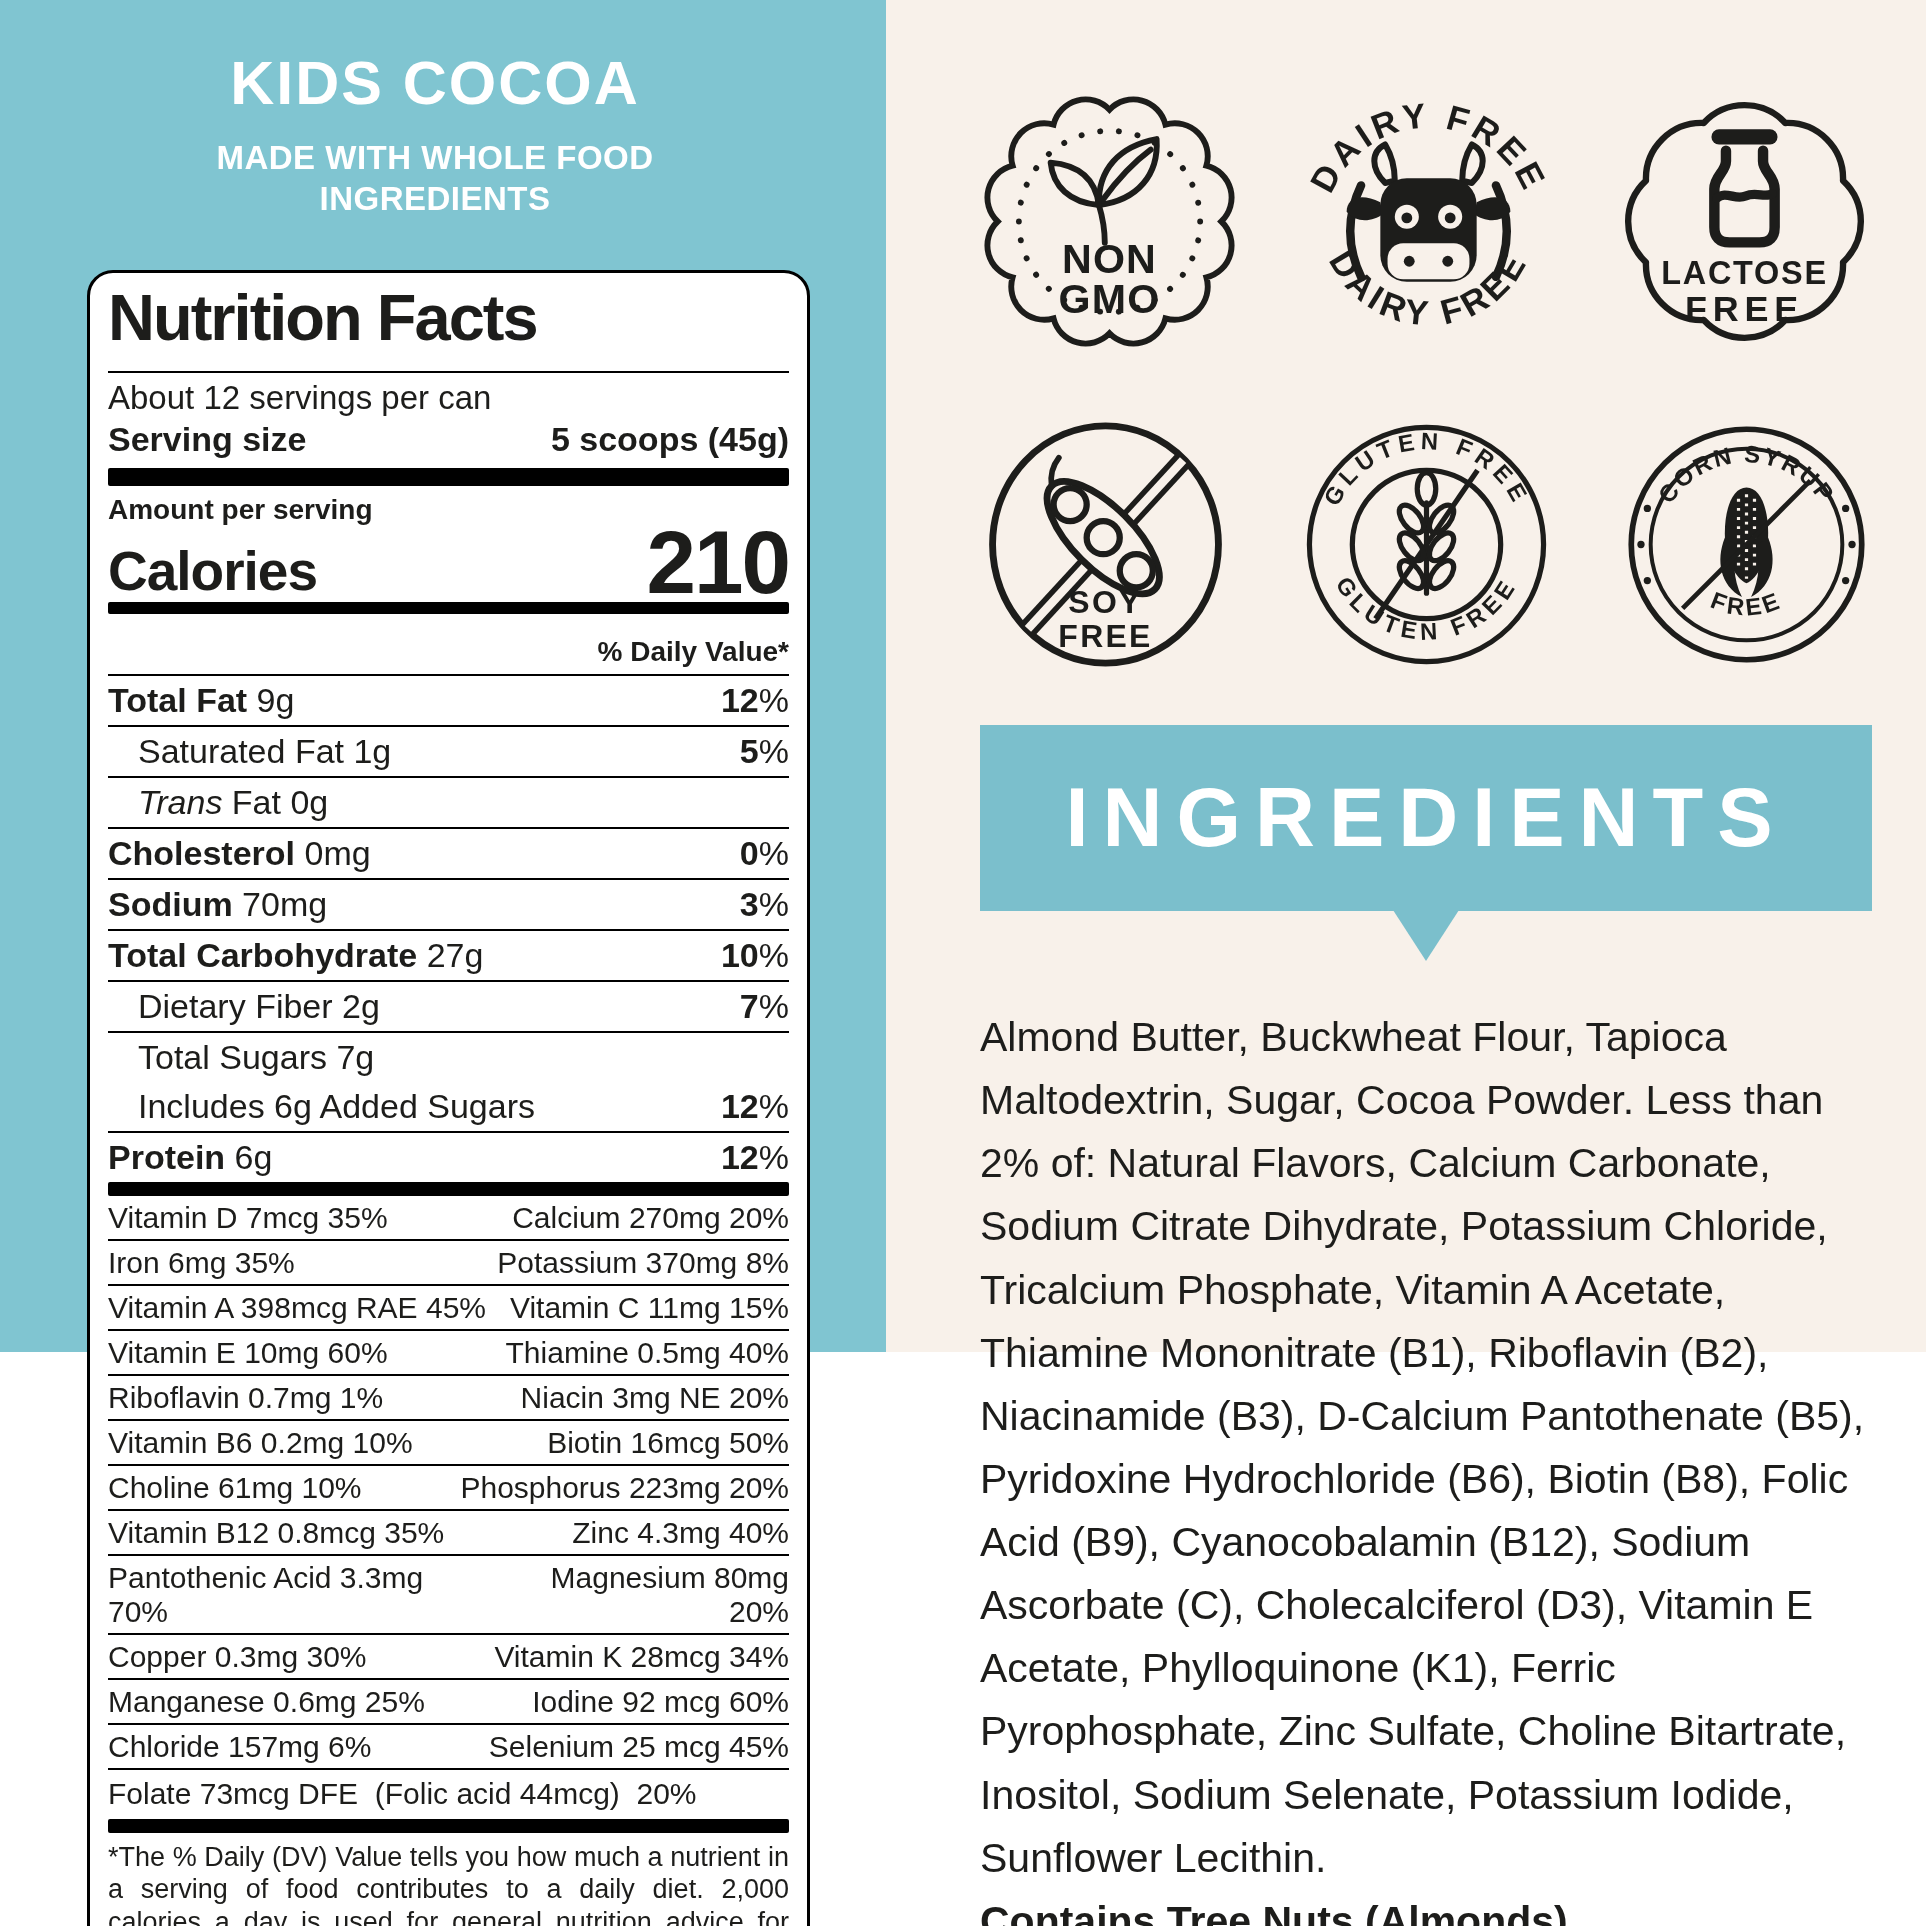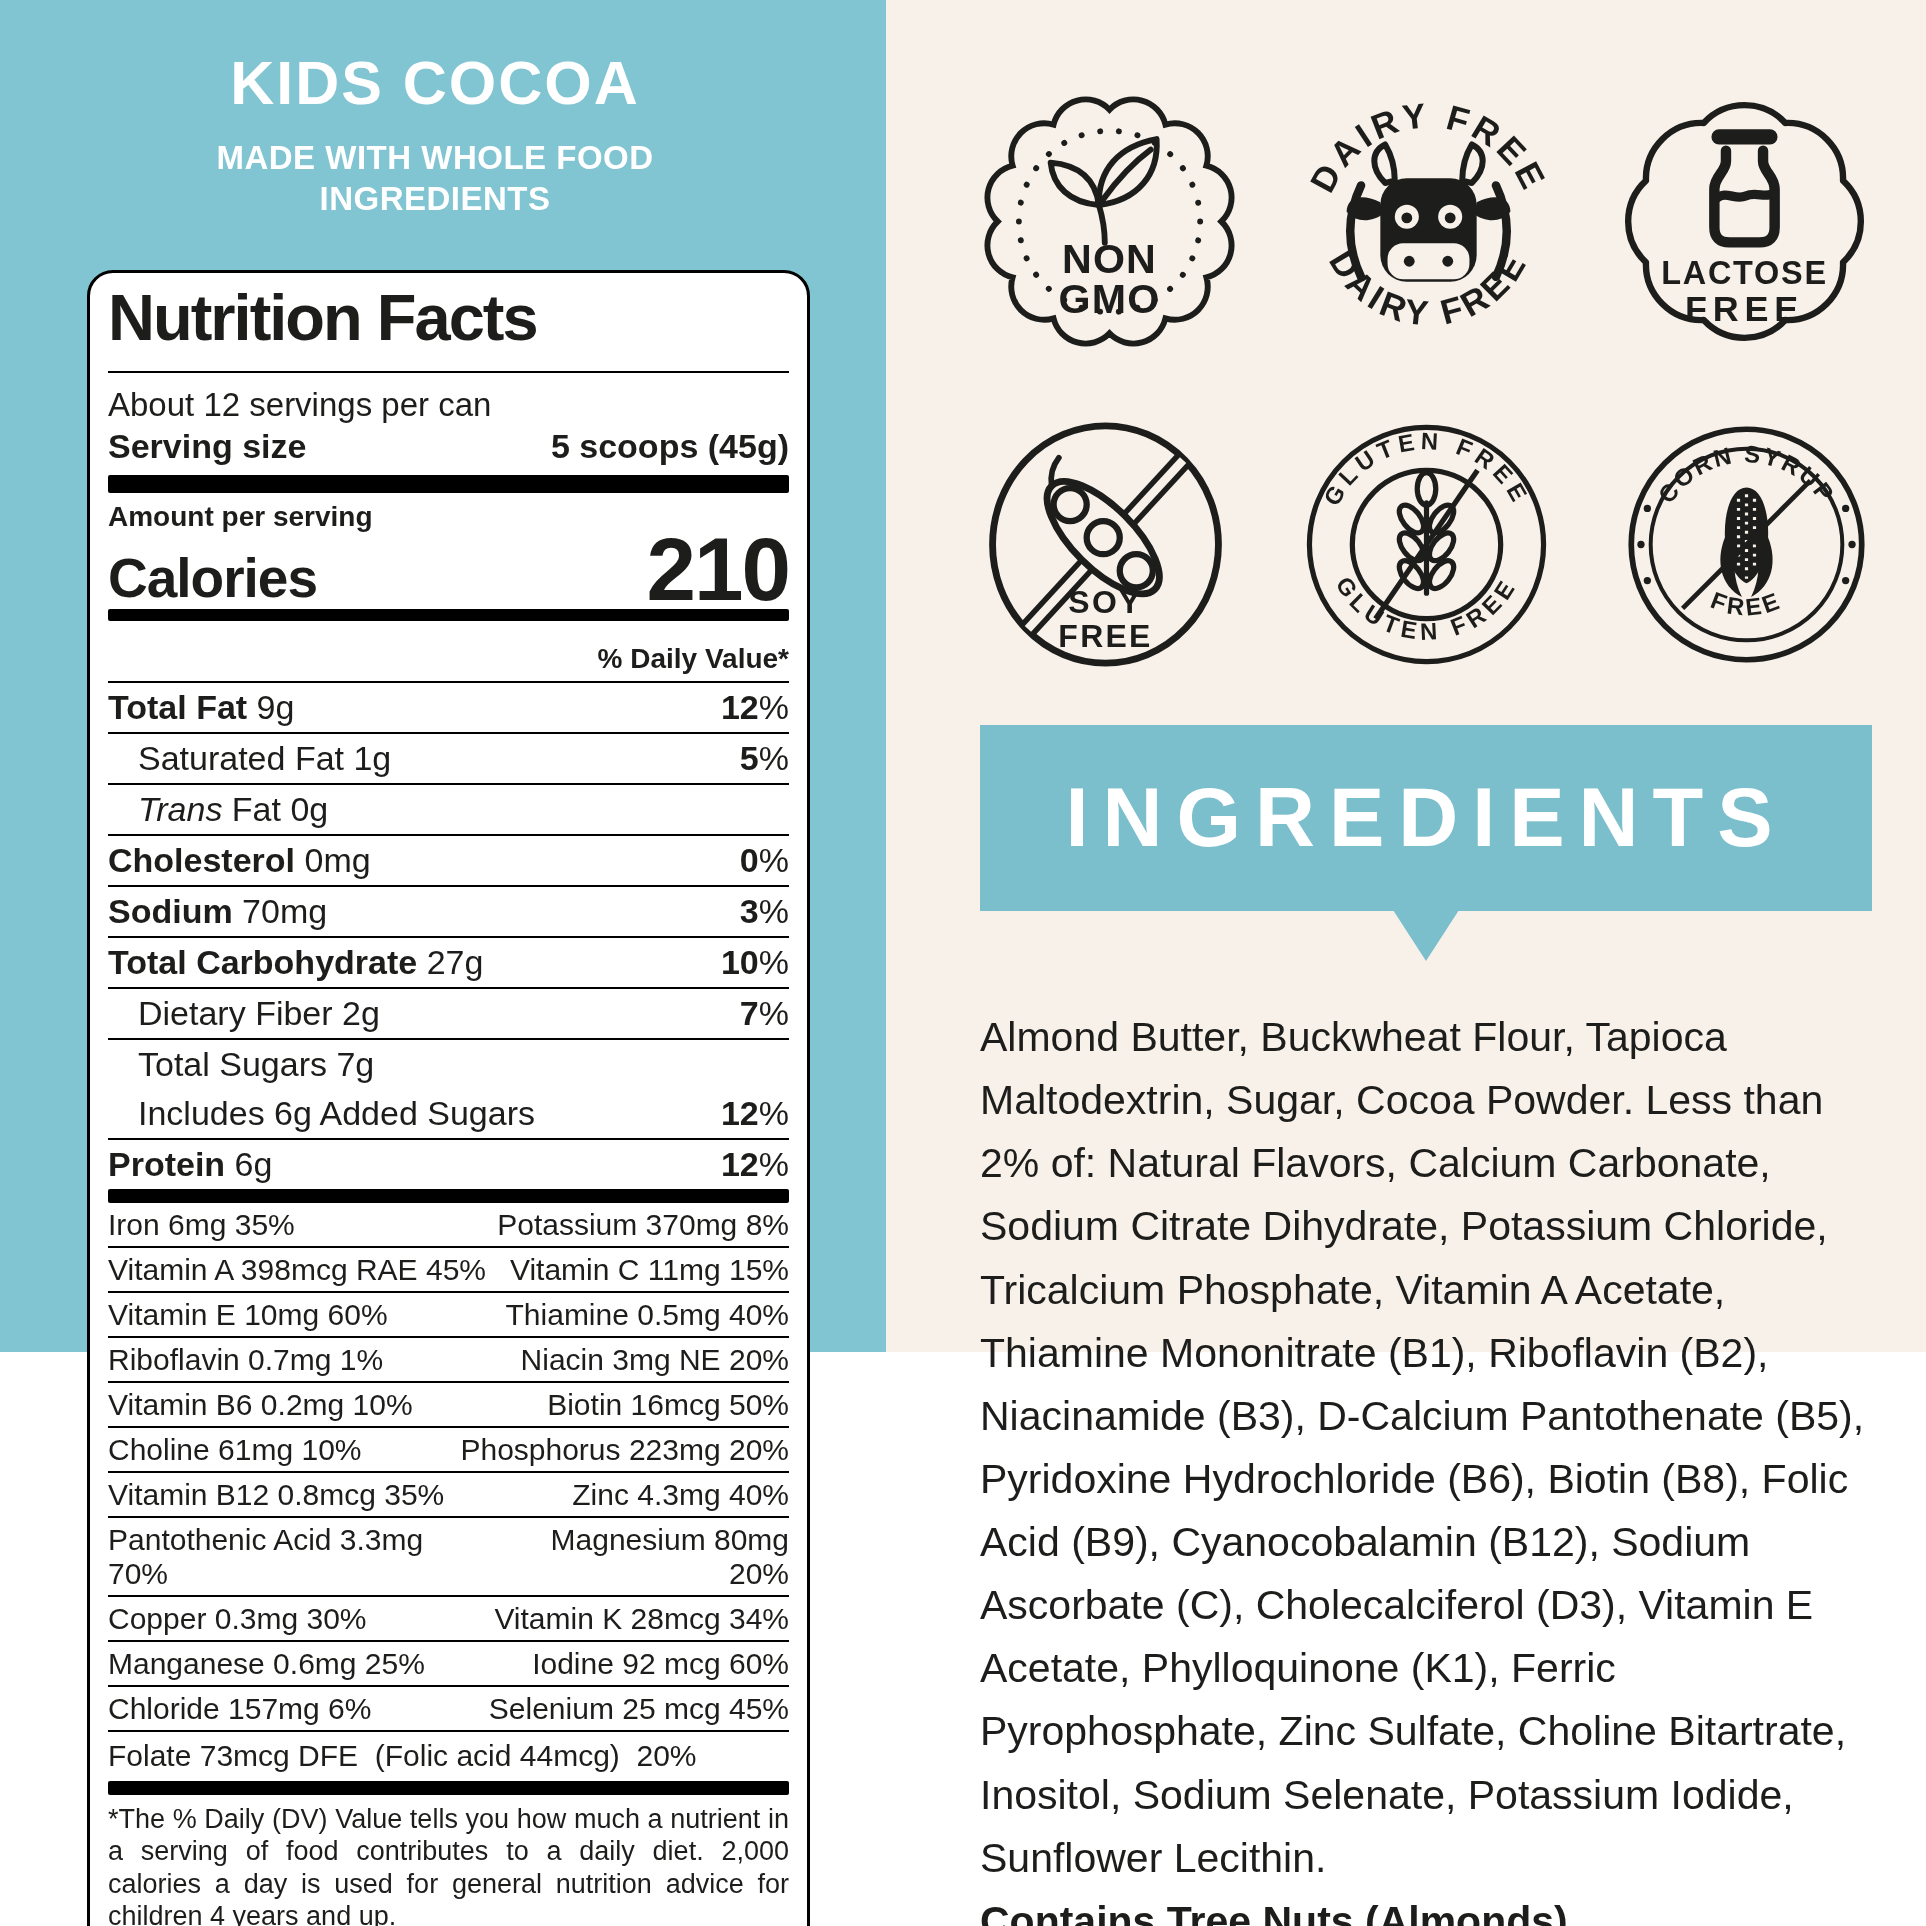--- a/index.html
+++ b/index.html
@@ -10,21 +10,21 @@
   
   .left-panel { width:886px; height:100%; background:#80C5D1; padding-top:48px; }
   .head-wrap { width:752px; margin:0 30px 0 59px; text-align:center; color:#fff; }
   .product-title { font-size:61px; font-weight:800; letter-spacing:2px; margin-bottom:20px; }
   .product-subtitle { font-size:33px; font-weight:700; line-height:1.24; letter-spacing:0.5px; }
 
   .nf-card { width:723px; margin:50px 0 0 87px; background:#fff; border:3px solid #000;
              border-radius:26px; padding:12px 18px 16px; }
   .nf-title { font-size:65px; font-weight:700; letter-spacing:-2px; line-height:1.02;
               border-bottom:2px solid #000; padding-bottom:20px; }
-  .nf-servings { font-size:33px; padding:13px 0 0; }
+  .nf-servings { font-size:33px; padding:6px 0 0; }
   .nf-serving-row { display:flex; font-size:34px; font-weight:700; padding:3px 0 9px; }
   .nf-serving-row .v { margin-left:auto; }
   .bar { background:#000; height:18px; border-radius:2px; }
   .bar.md { height:12px; margin-top:3px; }
   .bar.sm { height:14px; }
   .nf-amount { font-size:28px; font-weight:700; padding-top:8px; }
   .nf-cal-row { display:flex; align-items:flex-end; }
   .nf-cal-row .cal { font-size:55px; font-weight:700; letter-spacing:-1px; line-height:1; }
   .nf-cal-row .val { margin-left:auto; font-size:89px; font-weight:700; line-height:.82; letter-spacing:-2px; }
   .nf-dvh { font-size:28px; font-weight:700; text-align:right; padding:22px 0 6px; border-bottom:2px solid #000; }
@@ -124,20 +124,24 @@
         <span class="nm ind"><span>Includes 6g Added Sugars</span></span>
         <span class="dv"><b>12</b><span class="pct">%</span></span>
       </div>
       <div class="nf-row nb">
         <span class="nm"><b>Protein</b><span> 6g</span></span>
         <span class="dv"><b>12</b><span class="pct">%</span></span>
       </div>
 
       <div class="bar sm"></div>
 
+      <div class="vit-row">
+        <span class="l">Vitamin D 7mcg 35%</span>
+          <span class="r">Calcium 270mg 20%</span>
+      </div>
       <div class="vit-row">
         <span class="l">Iron 6mg 35%</span>
           <span class="r">Potassium 370mg 8%</span>
       </div>
       <div class="vit-row">
         <span class="l">Vitamin A 398mcg RAE 45%</span>
           <span class="r">Vitamin C 11mg 15%</span>
       </div>
       <div class="vit-row">
         <span class="l">Vitamin E 10mg 60%</span>

